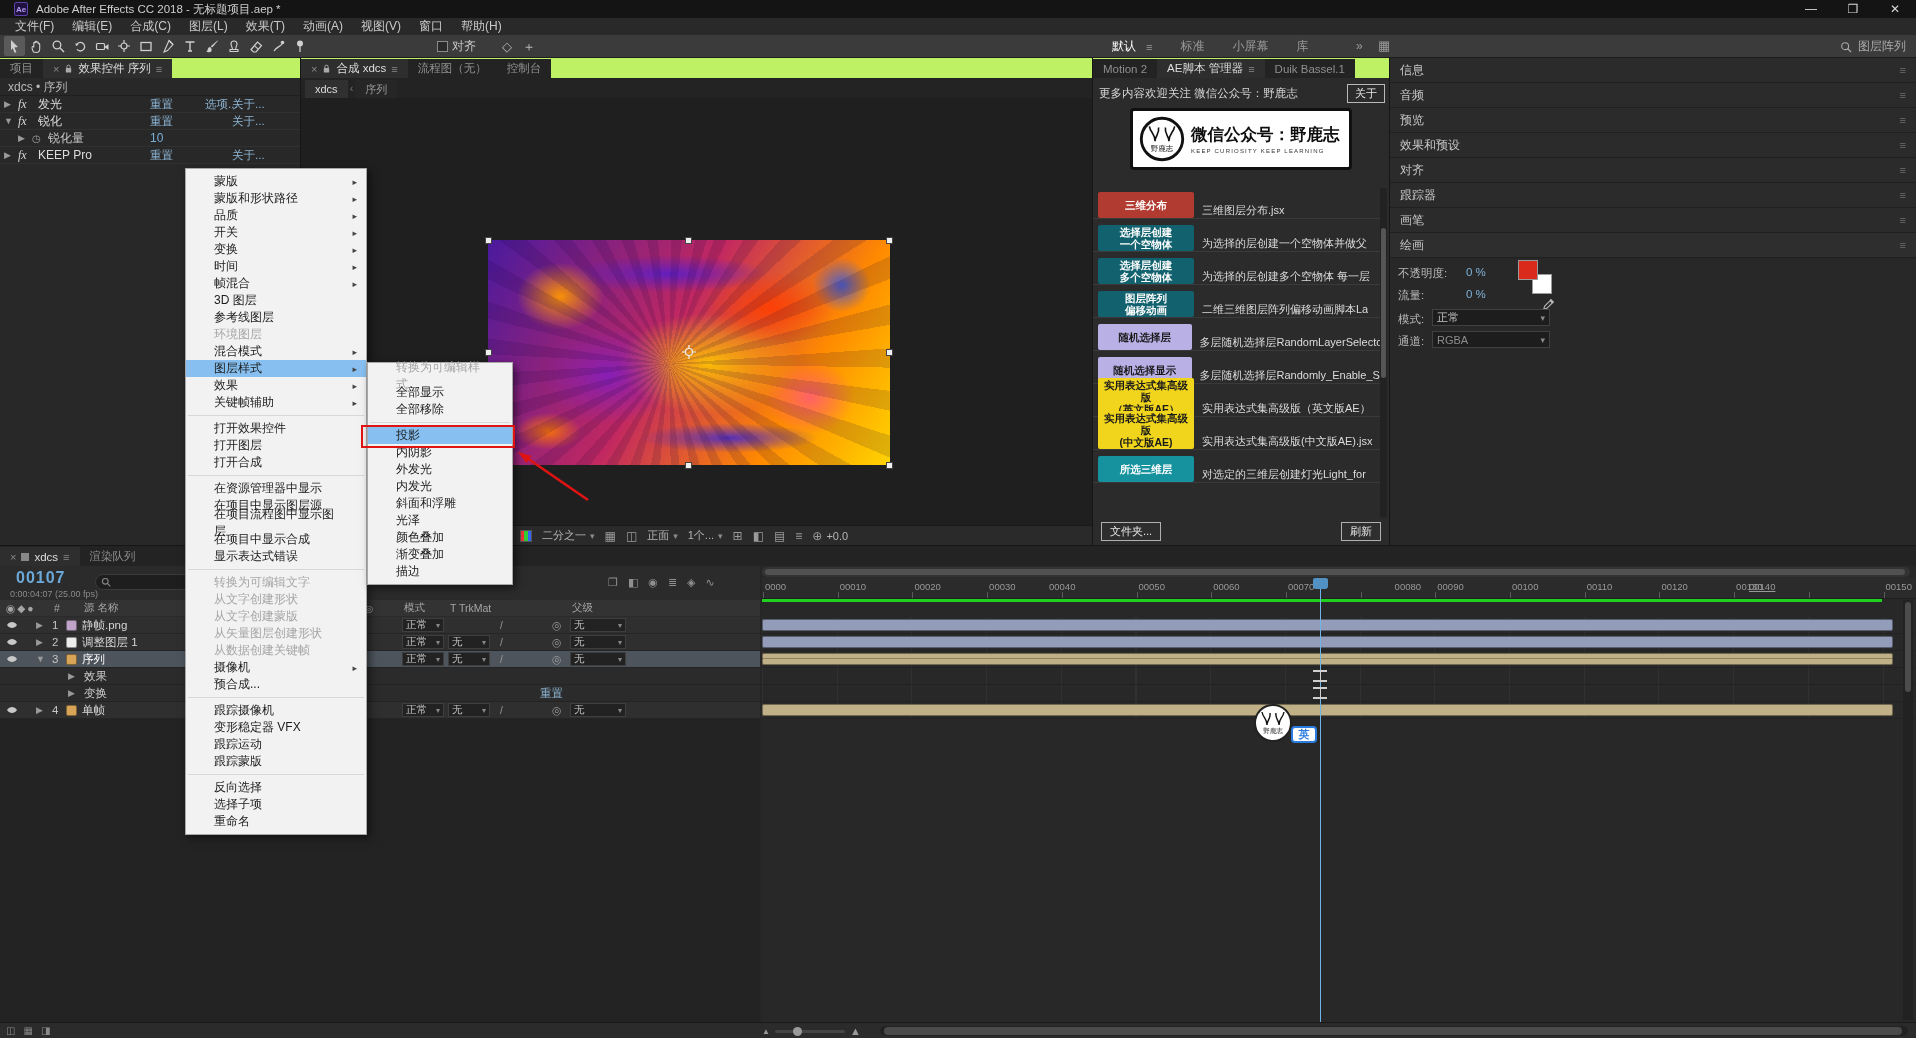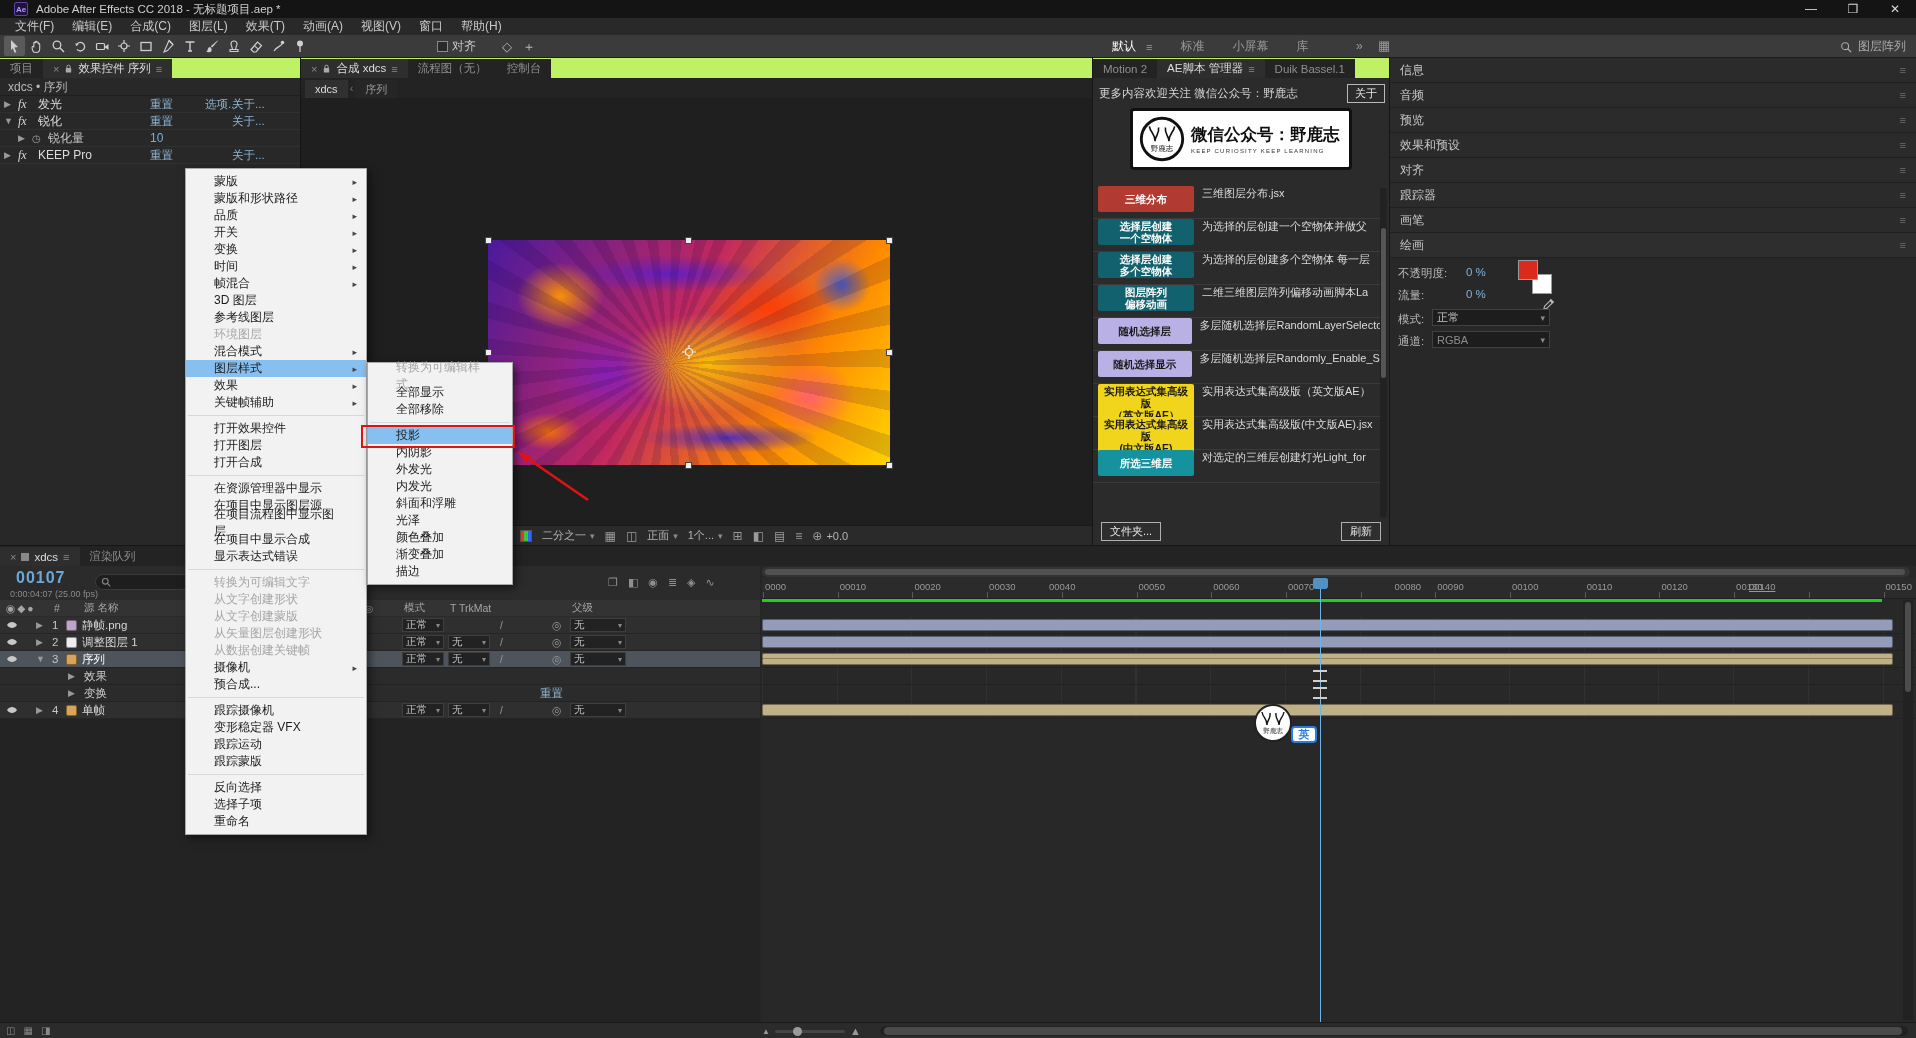--- a/index.html
+++ b/index.html
@@ -79,21 +79,21 @@
   .rgbchip{width:12px;height:12px;background:linear-gradient(90deg,#e33 0 33%,#3c3 33% 66%,#36f 66%);border:1px solid #555}
   
   #script-panel{left:1093px;top:58px;width:296px;height:487px;background:#2b2b2b}
   #promo-row{position:absolute;left:6px;top:26px;width:286px;display:flex;align-items:center}
   #promo{font-size:11.5px;color:#d5d5d5;white-space:nowrap}
   #about-btn{margin-left:auto;border:1px solid #b9b9b9;color:#e8e8e8;font-size:11px;padding:1px 7px;background:#2b2b2b}
   #wx-logo{position:absolute;left:37px;top:50px;width:222px;height:62px;background:#fff;border:3px solid #101010;border-radius:4px;display:flex;align-items:center;padding:0 6px;gap:6px}
   #wx-logo .ltitle{color:#0d0d0d;font-size:16.5px;font-weight:bold;white-space:nowrap}
   #wx-logo .lsub{color:#333;font-size:6px;letter-spacing:1.2px;margin-top:2px}
   #script-rows{position:absolute;left:0;top:128px;width:290px}
-  .script-row{display:flex;align-items:flex-start;height:33px;border-bottom:1px solid #3a3a3a;padding:0 2px 0 5px}
+  .script-row{display:flex;align-items:flex-end;height:33px;border-bottom:1px solid #3a3a3a;padding:0 2px 0 5px}
   .script-btn{width:96px;min-height:26px;display:flex;align-items:center;justify-content:center;text-align:center;font-weight:bold;font-size:10.5px;line-height:1.15;border-radius:2px;white-space:pre-line;padding:1px 2px}
   .script-desc{margin-left:8px;font-size:11px;color:#dcdcdc;white-space:nowrap;overflow:hidden;max-width:182px}
   #script-scroll{position:absolute;right:2px;top:130px;width:7px;height:330px;background:#222;border-radius:3px}
   #script-scroll .thumb{position:absolute;left:1px;top:40px;width:5px;height:150px;background:#555;border-radius:3px}
   #script-footer{position:absolute;left:0;top:462px;width:296px;height:22px;display:flex;align-items:center;padding:0 8px}
   .sfbtn{border:1px solid #b0b0b0;color:#e5e5e5;background:#2e2e2e;font-size:11px;padding:1px 8px}
   #refresh-btn{margin-left:auto}
   
   #dock{left:1390px;top:58px;width:526px;height:487px;background:#202020}
   .dock-bar{height:24px;margin-bottom:1px;background:#2b2b2b;display:flex;align-items:center;padding:0 10px;color:#c8c8c8;font-size:12px}

